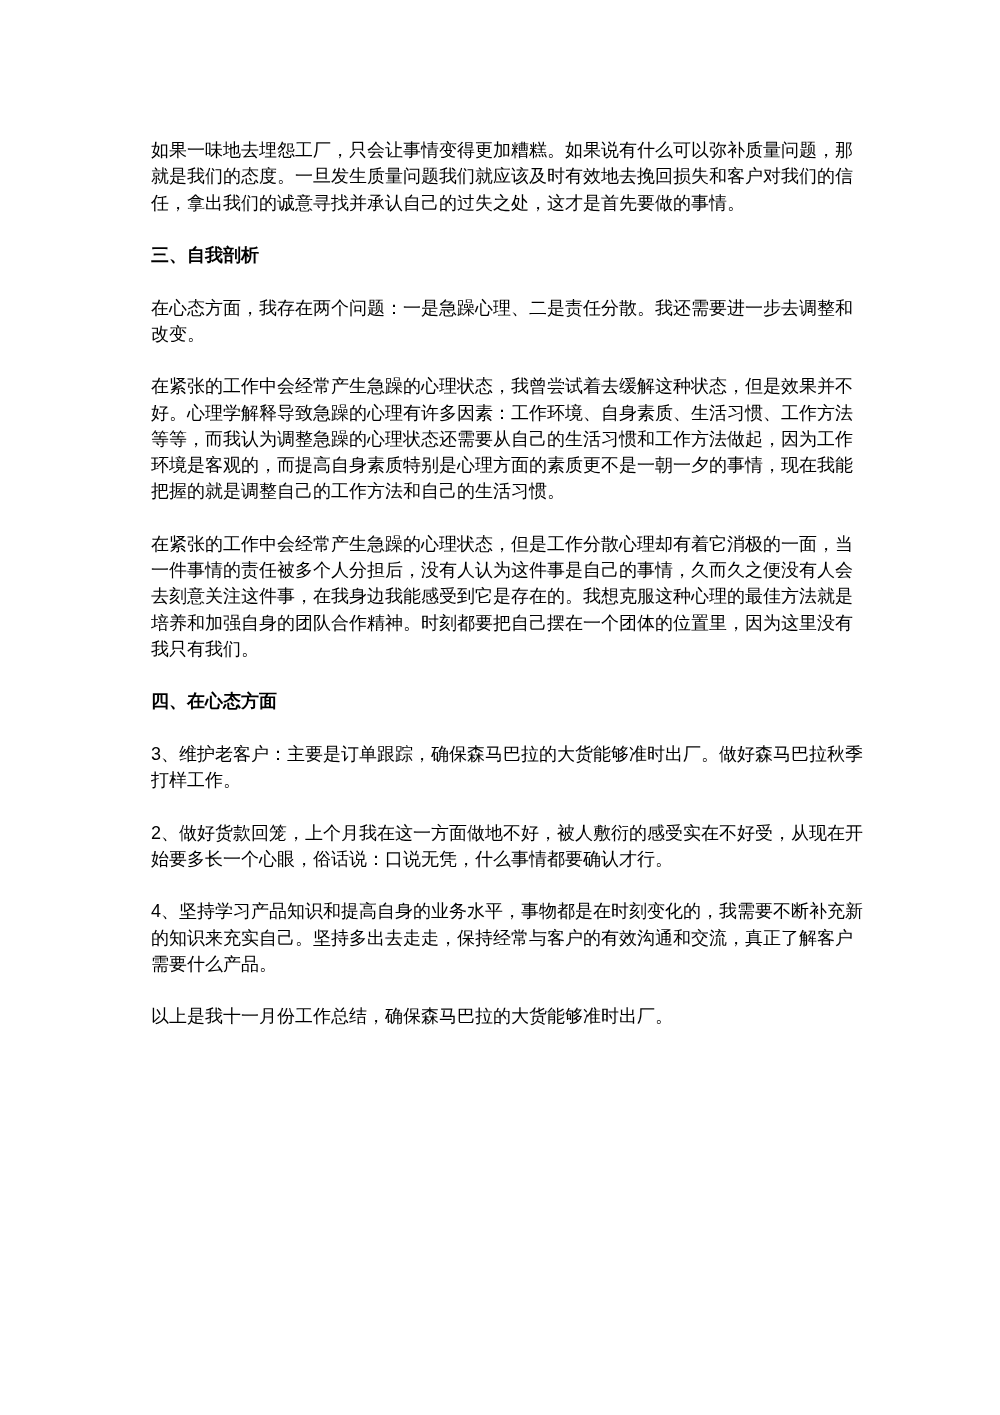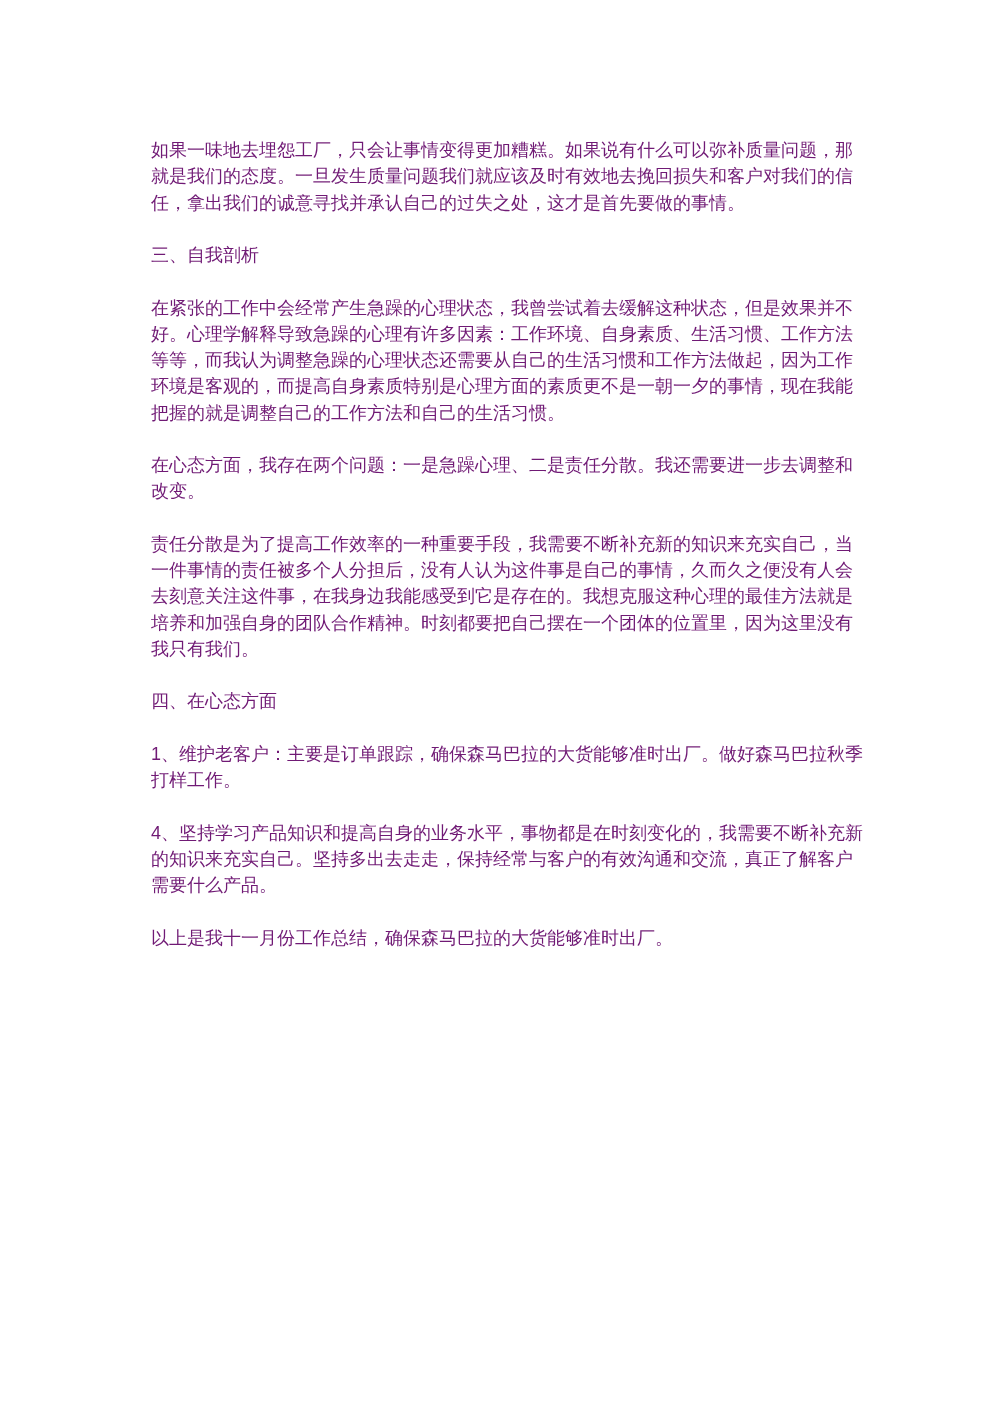--- a/index.html
+++ b/index.html
@@ -22,29 +22,30 @@
     line-height: 26.25px;
     text-align: left;
     word-break: break-all;
   }
   .doc p {
     margin: 0 0 26.25px 0;
     padding: 0;
     font-weight: normal;
   }
   .doc p.heading {
-    font-weight: normal; 
+    font-weight: bold; 
   }
 </style>
 </head>
 <body style="background: rgb(255, 255, 255);">
 
-<div class="doc" id="doc" style="color: #701a75;">
+<div class="doc" id="doc" style="color: #000000;">
     <p class="para">如果一味地去埋怨工厂，只会让事情变得更加糟糕。如果说有什么可以弥补质量问题，那就是我们的态度。一旦发生质量问题我们就应该及时有效地去挽回损失和客户对我们的信任，拿出我们的诚意寻找并承认自己的过失之处，这才是首先要做的事情。</p>
     <p class="heading">三、自我剖析</p>
+    <p class="para">在心态方面，我存在两个问题：一是急躁心理、二是责任分散。我还需要进一步去调整和改变。</p>
     <p class="para">在紧张的工作中会经常产生急躁的心理状态，我曾尝试着去缓解这种状态，但是效果并不好。心理学解释导致急躁的心理有许多因素：工作环境、自身素质、生活习惯、工作方法等等，而我认为调整急躁的心理状态还需要从自己的生活习惯和工作方法做起，因为工作环境是客观的，而提高自身素质特别是心理方面的素质更不是一朝一夕的事情，现在我能把握的就是调整自己的工作方法和自己的生活习惯。</p>
-    <p class="para">在心态方面，我存在两个问题：一是急躁心理、二是责任分散。我还需要进一步去调整和改变。</p>
-    <p class="para">责任分散是为了提高工作效率的一种重要手段，我需要不断补充新的知识来充实自己，当一件事情的责任被多个人分担后，没有人认为这件事是自己的事情，久而久之便没有人会去刻意关注这件事，在我身边我能感受到它是存在的。我想克服这种心理的最佳方法就是培养和加强自身的团队合作精神。时刻都要把自己摆在一个团体的位置里，因为这里没有我只有我们。</p>
+    <p class="para">在紧张的工作中会经常产生急躁的心理状态，但是工作分散心理却有着它消极的一面，当一件事情的责任被多个人分担后，没有人认为这件事是自己的事情，久而久之便没有人会去刻意关注这件事，在我身边我能感受到它是存在的。我想克服这种心理的最佳方法就是培养和加强自身的团队合作精神。时刻都要把自己摆在一个团体的位置里，因为这里没有我只有我们。</p>
     <p class="heading">四、在心态方面</p>
-    <p class="para">1、维护老客户：主要是订单跟踪，确保森马巴拉的大货能够准时出厂。做好森马巴拉秋季打样工作。</p>
+    <p class="para">3、维护老客户：主要是订单跟踪，确保森马巴拉的大货能够准时出厂。做好森马巴拉秋季打样工作。</p>
+    <p class="para">2、做好货款回笼，上个月我在这一方面做地不好，被人敷衍的感受实在不好受，从现在开始要多长一个心眼，俗话说：口说无凭，什么事情都要确认才行。</p>
     <p class="para">4、坚持学习产品知识和提高自身的业务水平，事物都是在时刻变化的，我需要不断补充新的知识来充实自己。坚持多出去走走，保持经常与客户的有效沟通和交流，真正了解客户需要什么产品。</p>
     <p class="para">以上是我十一月份工作总结，确保森马巴拉的大货能够准时出厂。</p>
   </div>
 
 </body></html>

